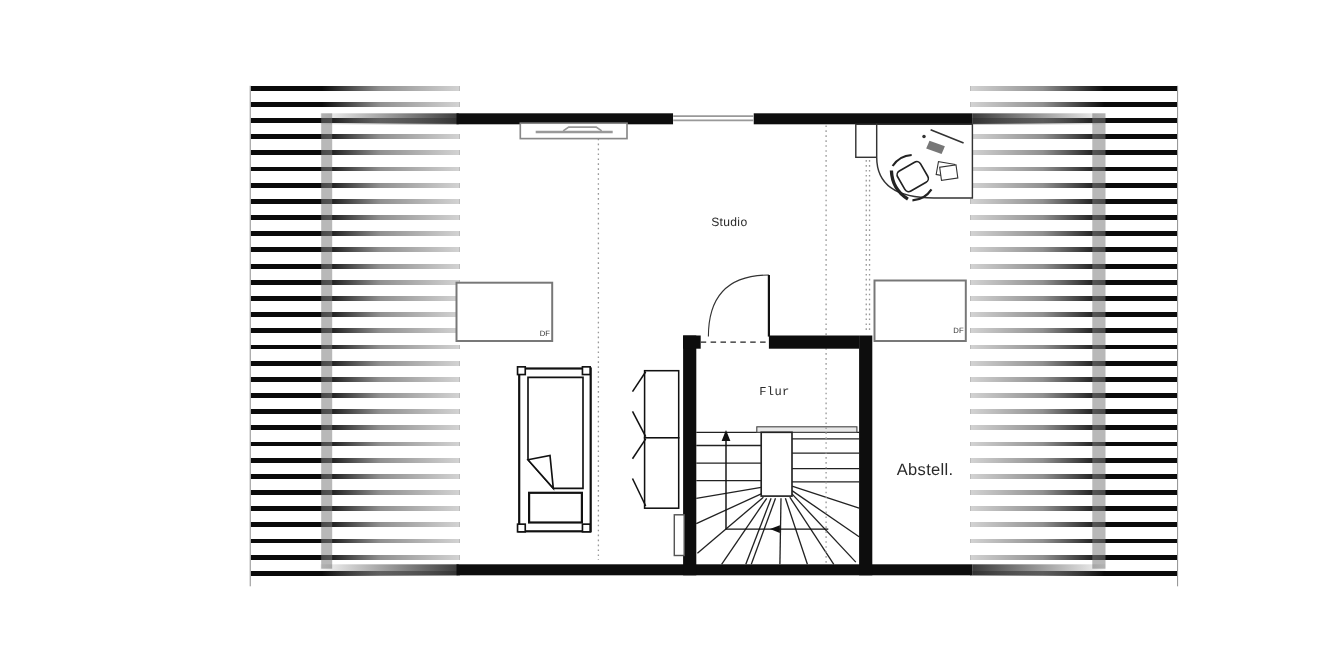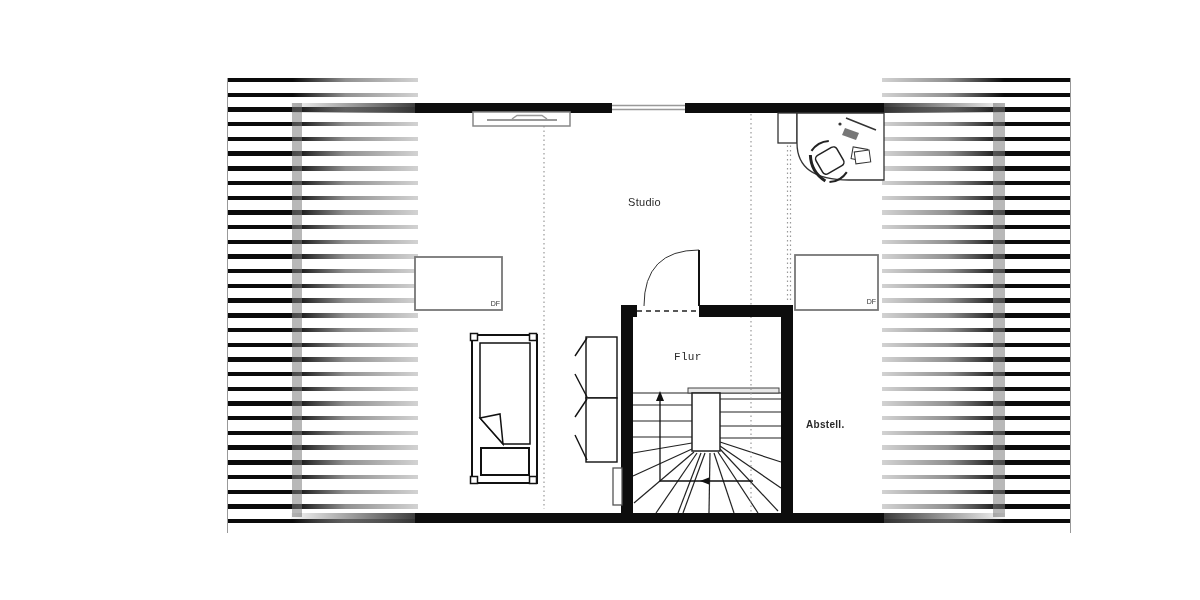--- a/index.html
+++ b/index.html
@@ -19,21 +19,21 @@
   .fade-right{background:linear-gradient(270deg,rgba(255,255,255,0) 0%,rgba(255,255,255,0) 35%,rgba(255,255,255,0.55) 65%,rgba(255,255,255,0.82) 100%);}
   .roofband{position:absolute;top:25px;height:414px;background:rgba(125,125,125,0.55);}
   .band-left{left:64px;width:10px;}
   .band-right{left:111px;width:12px;}
   .wallghost{position:absolute;height:10px;}
   .wg-lt{left:291px;top:103px;width:126px;background:linear-gradient(270deg,rgba(10,10,10,0.8),rgba(10,10,10,0.03));}
   .wg-lb{left:291px;top:513px;width:126px;background:linear-gradient(270deg,rgba(10,10,10,0.8),rgba(10,10,10,0.03));}
   .wg-rt{left:884px;top:103px;width:121px;background:linear-gradient(90deg,rgba(10,10,10,0.8),rgba(10,10,10,0.03));}
   .wg-rb{left:884px;top:513px;width:121px;background:linear-gradient(90deg,rgba(10,10,10,0.8),rgba(10,10,10,0.03));}
   
-  .room-label{position:absolute;text-align:left;font-size:11px;color:#2a2a2a;letter-spacing:0.3px;}
+  .room-label{position:absolute;text-align:center;font-size:11px;color:#2a2a2a;letter-spacing:0.3px;}
   .df-label{position:absolute;text-align:right;font-size:7px;color:#333;}
   svg{position:absolute;left:0;top:0;}
 </style>
 </head>
 <body>
 
 <div id="canvas">
 
   <div class="roof roof-left">
     <div class="fade fade-left"></div>
@@ -159,17 +159,17 @@
         <path d="M816,146 Q808,161 816,176" fill="none" stroke-width="3"></path>
         <path d="M819,143 Q829,138 839,143" fill="none" stroke-width="2"></path>
         <path d="M819,179 Q829,184 839,179" fill="none" stroke-width="2"></path>
         <rect x="818" y="150" width="24" height="21" rx="4" stroke-width="1.5"></rect>
       </g>
     </g>
   </svg>
 
   <div class="room-label" style="left:628px;top:196px;width:70px;">Studio</div>
   <div class="room-label" style="left:674px;top:351px;width:60px;font-family:Liberation Mono, monospace;">Flur</div>
-  <div class="room-label" style="left:806px;top:419px;width:70px;font-size:10px;font-weight:bold;">Abstell.</div>
+  <div class="room-label" style="left:806px;top:419px;width:70px;font-size:15px;">Abstell.</div>
   <div class="df-label" style="left:460px;top:300px;width:40px;">DF</div>
   <div class="df-label" style="left:836px;top:298px;width:40px;">DF</div>
 
 </div>
 
 </body></html>

